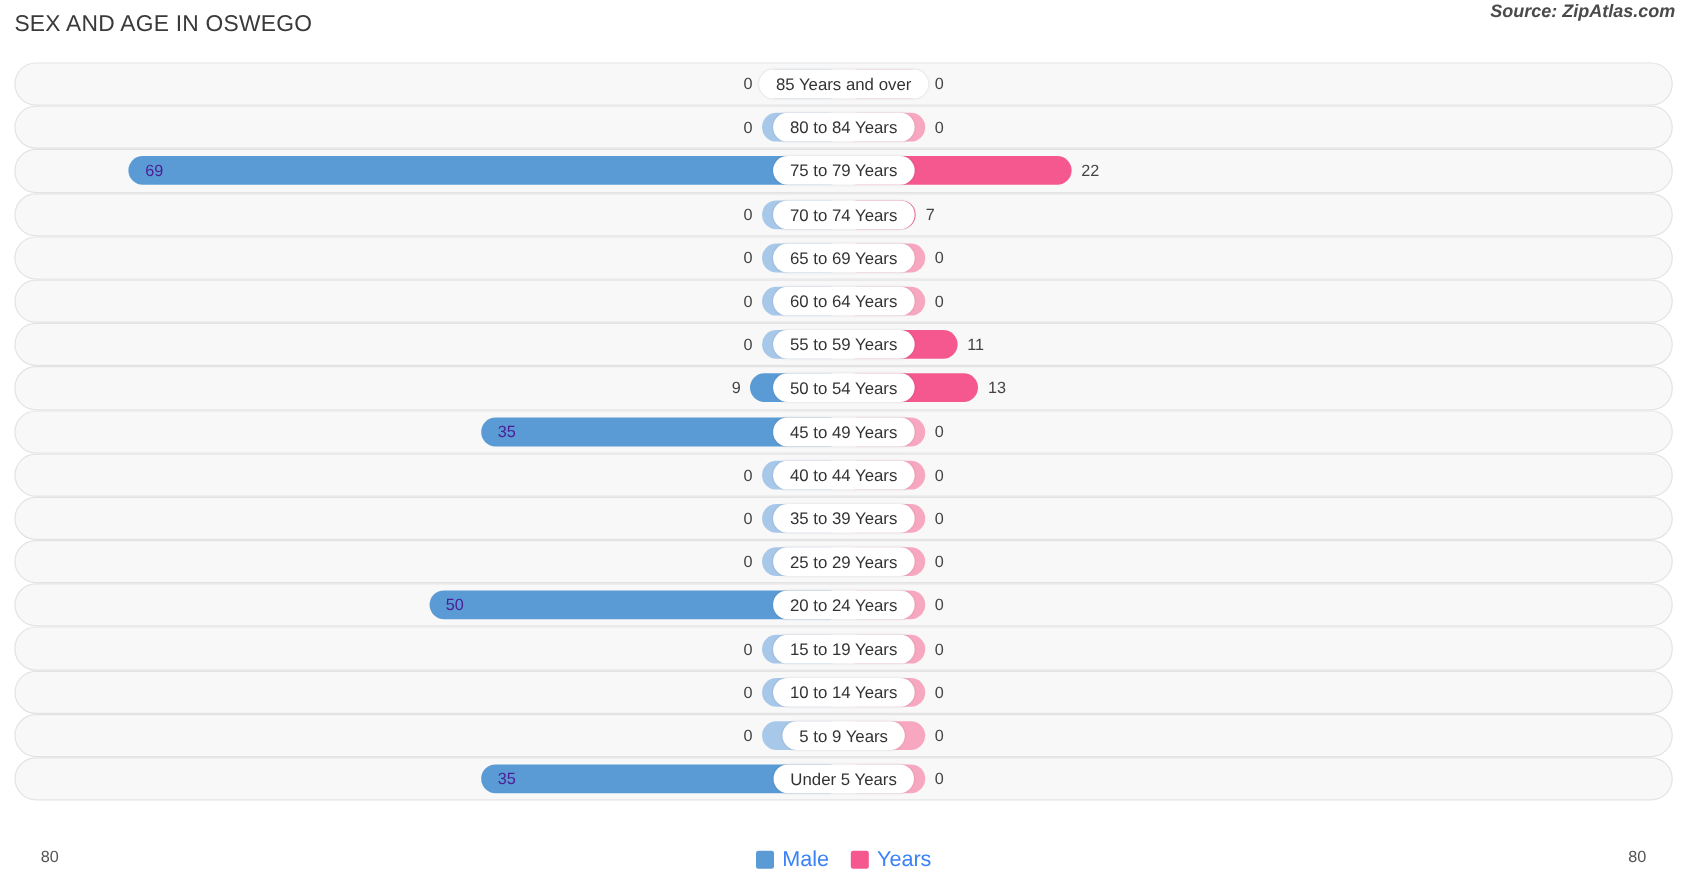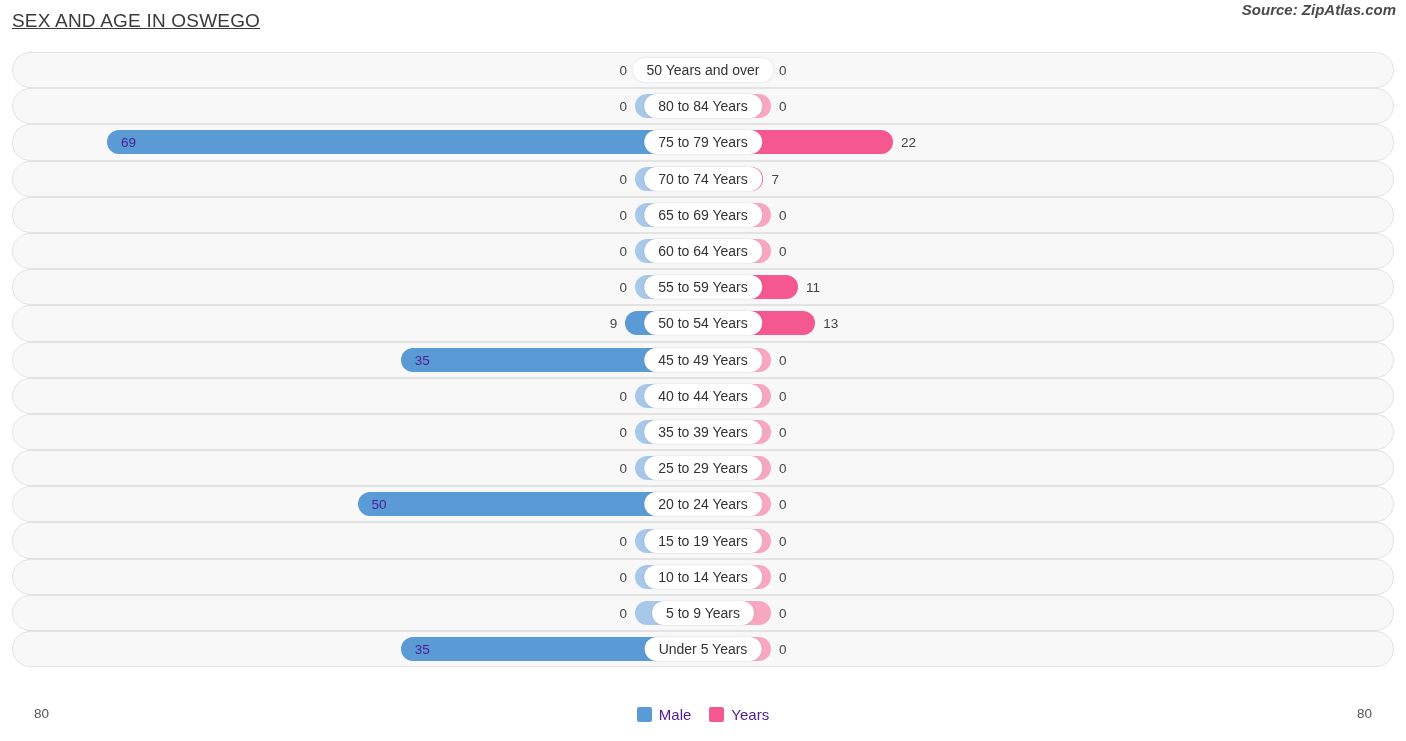--- a/index.html
+++ b/index.html
@@ -8,21 +8,20 @@
     width:1406px; height:741px;
     background:#ffffff;
     font-family:"Liberation Sans", sans-serif;
     color:#333;
     overflow:hidden;
   }
   .chart-title {
     position:absolute; left:12px; top:10px;
     font-size:19px; font-weight:400; color:#3a3a3a;
     letter-spacing:.2px;
-    text-decoration:underline;
   }
   .chart-source {
     position:absolute; right:10px; top:1px;
     font-size:15px; font-style:italic; font-weight:bold; color:#4a4a4a;
   }
   .plot {
     position:absolute; left:12px; top:52px;
     width:1382px; height:652px;
   }
   .row {
@@ -73,39 +72,39 @@
   }
   .axis {
     position:absolute; left:12px; right:10px; top:706px;
     height:22px;
   }
   .axis-left  { position:absolute; left:22px;  top:0; font-size:13.5px; color:#555; }
   .axis-right { position:absolute; right:24px; top:0; font-size:13.5px; color:#555; }
   .legend {
     position:absolute; left:0; right:0; top:706px;
     display:flex; justify-content:center; align-items:center; gap:18px;
-    font-size:15px; color:#4c1d95;
+    font-size:18px; color:#3b82f6;
   }
   .legend-item { display:flex; align-items:center; gap:7px; }
   .swatch { width:15px; height:15px; border-radius:2px; display:inline-block; }
 </style>
 </head>
 <body>
 
 <div class="chart-title">SEX AND AGE IN OSWEGO</div>
 <div class="chart-source">Source: ZipAtlas.com</div>
 
 <div class="plot" id="plot">
     <div class="row">
       <div class="row-inner">
         <div class="bar male" style="width: 68px; background: rgb(168, 200, 234);"></div>
         <div class="val male" style="right: calc(50% + 76px);">0</div>
         <div class="bar female" style="width: 68px; background: rgb(247, 168, 192);"></div>
         <div class="val female" style="left: calc(50% + 76px);">0</div>
-        <div class="cat-label">50 Years and over</div>
+        <div class="cat-label">85 Years and over</div>
       </div>
     </div>
     <div class="row">
       <div class="row-inner">
         <div class="bar male" style="width: 68px; background: rgb(168, 200, 234);"></div>
         <div class="val male" style="right: calc(50% + 76px);">0</div>
         <div class="bar female" style="width: 68px; background: rgb(247, 168, 192);"></div>
         <div class="val female" style="left: calc(50% + 76px);">0</div>
         <div class="cat-label">80 to 84 Years</div>
       </div>

